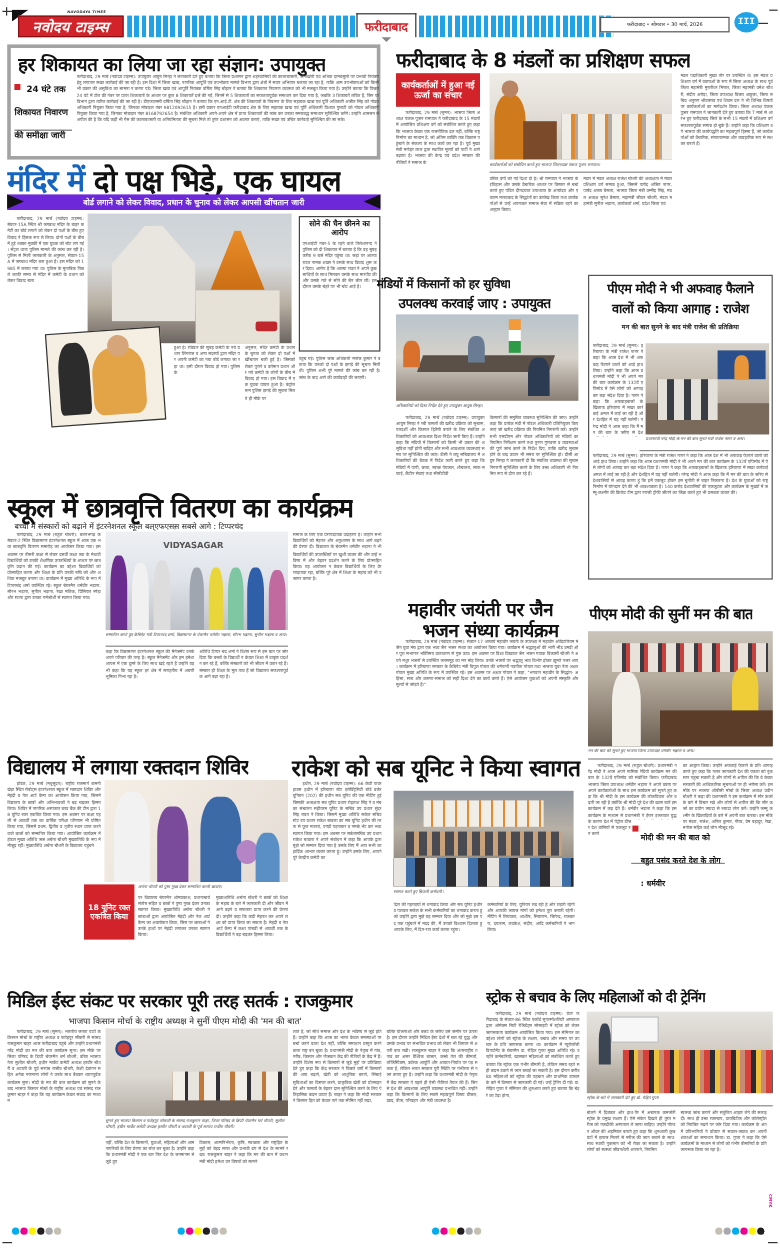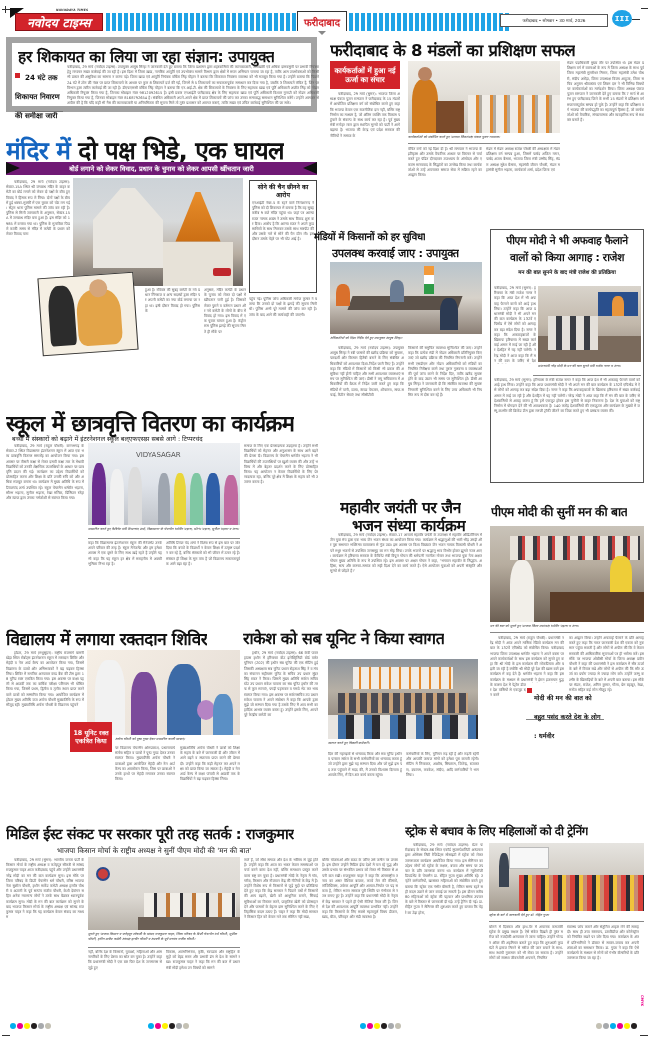--- a/index.html
+++ b/index.html
@@ -33,35 +33,35 @@
   <div class="abs" style="left:500px;top:14px;width:108px;height:13px;background:#fff;border:1px solid #555;display:flex;align-items:center;justify-content:center">
     <span style="font-size:4.2px;color:#222;white-space:nowrap">फरीदाबाद • सोमवार • 30 मार्च, 2026</span>
   </div>
   <div class="abs" style="left:612px;top:10px;width:20px;height:17px;border-radius:50%;background:#1fa3e6;display:flex;align-items:center;justify-content:center">
     <span style="color:#fff;font-weight:bold;font-size:8px;font-family:Liberation Mono, monospace">III</span>
   </div>
   <div class="abs" style="left:632px;top:19px;width:8px;height:1px;background:#333"></div>
   <div class="abs" style="left:641px;top:8px;width:7px;height:1px;background:#333"></div>
 </div>
 
-<div class="abs" style="left:6px;top:37px;width:311px;height:75px;border:6px solid #a3a3a3;">
+<div class="abs" style="left:6px;top:37px;width:311px;height:96px;border:3px solid #a3a3a3;">
   <div class="hl" style="position:absolute;left:6px;top:2px;font-size:15.5px;letter-spacing:-0.3px">हर शिकायत का लिया जा रहा संज्ञान: उपायुक्त</div>
   <div class="abs" style="left:3px;top:22px;width:48px;height:44px;">
     <span style="display:inline-block;width:5px;height:5px;background:#d2232a;vertical-align:middle"></span>
     <span style="font-size:7.2px;font-weight:bold;line-height:10px;color:#111">24 घंटे तक शिकायत निवारण की समीक्षा जारी</span>
   </div>
   <div class="abs" style="left:3px;top:68px;width:48px;height:1px;background:#777"></div>
   <div class="txt abs" style="left:55px;top:22px;width:252px;height:70px;">फरीदाबाद, 29 मार्च (नवोदय टाइम्स): उपायुक्त आयुष सिन्हा ने जानकारी देते हुए बताया कि जिला प्रशासन द्वारा शहरवासियों की कालाबाजारी, जमाखोरी एवं अधिक दामवसूली पर प्रभावी नियंत्रण हेतु लगातार सख्त कार्रवाई की जा रही है। इस दिशा में जिला खाद्य, नागरिक आपूर्ति एवं उपभोक्ता मामले विभाग द्वारा क्षेत्रों में सघन अभियान चलाया जा रहा है, ताकि आम उपभोक्ताओं को किसी भी प्रकार की असुविधा का सामना न करना पड़े। जिला खाद्य एवं आपूर्ति नियंत्रक वर्षिता सिंह चौहान ने बताया कि शिकायत निवारण व्यवस्था को भी मजबूत किया गया है। उन्होंने बताया कि पिछले 24 घंटे में टोल फ्री नंबर पर प्राप्त शिकायतों के आधार पर कुल 8 शिकायतें दर्ज की गईं, जिनमें से 5 शिकायतों का सफलतापूर्वक समाधान कर दिया गया है, जबकि 3 शिकायतें लंबित हैं, जिन पर विभाग द्वारा त्वरित कार्रवाई की जा रही है। डीएफएससी वर्षिता सिंह चौहान ने बताया कि एन.आई.टी. क्षेत्र की शिकायतों के निवारण के लिए सहायक खाद्य एवं पूर्ति अधिकारी अजीत सिंह को नोडल अधिकारी नियुक्त किया गया है, जिनका मोबाइल नंबर 9812092615 है। इसी प्रकार एनआईटी फरीदाबाद क्षेत्र के लिए सहायक खाद्य एवं पूर्ति अधिकारी विशाल गुलाटी को नोडल अधिकारी नियुक्त किया गया है, जिनका मोबाइल नंबर 8168792654 है। संबंधित अधिकारी अपने-अपने क्षेत्र में प्राप्त शिकायतों की जांच कर उनका समयबद्ध समाधान सुनिश्चित करेंगे। उन्होंने आमजन से अपील की है कि यदि कहीं भी गैस की कालाबाजारी या अनियमितता की सूचना मिले तो तुरंत प्रशासन को अवगत कराएं, ताकि सख्त एवं उचित कार्रवाई सुनिश्चित की जा सके।</div>
 </div>
 
 <div class="hl abs" style="left:6px;top:133px;font-size:24.5px;letter-spacing:-0.6px">
   <span style="color:#1565c0">मंदिर में</span>
   <span>दो पक्ष भिड़े, एक घायल</span>
 </div>
-<div class="abs" style="left:6px;top:162px;width:311px;height:13px;background:#701a75;display:flex;align-items:center;justify-content:center">
+<div class="abs" style="left:6px;top:162px;width:311px;height:13px;background:#6d28d9;display:flex;align-items:center;justify-content:center">
   <div class="abs" style="left:0;top:0;width:0;height:0;border-top:6.5px solid transparent;border-bottom:6.5px solid transparent;border-left:14px solid #111"></div>
   <div class="abs" style="right:0;top:0;width:0;height:0;border-top:6.5px solid transparent;border-bottom:6.5px solid transparent;border-right:14px solid #111"></div>
   <span style="color:#fff;font-size:6.6px;font-weight:bold;white-space:nowrap">बोर्ड लगाने को लेकर विवाद, प्रधान के चुनाव को लेकर आपसी खींचतान जारी</span>
 </div>
 
 <div class="txt abs" style="left:6px;top:180px;width:64px;height:220px;text-indent:8px">फरीदाबाद, 29 मार्च (नवोदय टाइम्स): सेक्टर-15A स्थित श्री जगन्नाथ मंदिर के बाहर कमेटी का बोर्ड लगाने को लेकर दो पक्षों के बीच हुए विवाद ने हिंसक रूप ले लिया। दोनों पक्षों के बीच में हुई धक्का-मुक्की में एक युवक को चोट लग गई। सेंट्रल थाना पुलिस मामले की जांच कर रही है। पुलिस से मिली जानकारी के अनुसार, सेक्टर-15A में जगन्नाथ मंदिर बना हुआ है। इस मंदिर को 1985 में बनाया गया था। पुलिस के मुताबिक पिछले काफी समय से मंदिर में कमेटी के प्रधान को लेकर विवाद चला</div>
 <div class="photo" style="left:73px;top:178px;width:170px;height:108px;background:linear-gradient(180deg,#cdd3d8 0%,#d8dadb 40%,#b8aea2 70%,#6b6560 100%)">
   <div class="abs" style="left:20px;top:10px;width:70px;height:80px;background:#e9e6e0;clip-path:polygon(40% 0,60% 0,100% 40%,100% 100%,0 100%,0 40%)"></div>
   <div class="abs" style="left:100px;top:14px;width:50px;height:55px;background:linear-gradient(#e98e2a,#c86b12);clip-path:polygon(45% 0,55% 0,95% 90%,5% 90%)"></div>
   <div class="abs" style="left:90px;top:64px;width:70px;height:44px;background:#e7e2d8"></div>
@@ -78,21 +78,21 @@
 <div class="abs" style="left:249px;top:180px;width:68px;height:113px;border:1px solid #444;padding:2px">
   <div style="font-size:6.2px;font-weight:bold;text-align:center;line-height:8px;color:#111">सोने की चैन छीनने का आरोप</div>
   <div class="txt" style="margin-top:2px;height:86px">एनआईटी नंबर-5 के रहने वाले निलेशानन्द ने पुलिस को दी शिकायत में बताया है कि वह सुबह करीब 9 बजे मंदिर पहुंचा था। जहां पर आल्या राउत नामक शख्स ने उसके साथ विवाद शुरू कर दिया। आरोप है कि आल्या राउत ने अपने कुछ साथियों के साथ मिलकर उसके साथ मारपीट की और उसके गले से सोने की चैन छीन ली। इस दौरान उसके चेहरे पर भी चोट आई है।</div>
 </div>
 <div class="txt abs" style="left:249px;top:297px;width:68px;height:103px">पहुंच गई। पुलिस जांच अधिकारी मनोज कुमार ने बताया कि उनको दो पक्षों के झगड़े की सूचना मिली थी। पुलिस अभी पूरे मामले की जांच कर रही है। जांच के बाद आगे की कार्यवाही की जाएगी।</div>
 
 <div class="hl abs" style="left:6px;top:407px;font-size:22px;letter-spacing:-0.6px">स्कूल में छात्रवृत्ति वितरण का कार्यक्रम</div>
 <div class="abs" style="left:12px;top:434px;font-size:6.4px;color:#222;white-space:nowrap">बच्चों में संस्कारों को बढ़ाने में इंटरनेशनल स्कूल बल्एफएसस़ सबसे आगे : टिप्परचंद</div>
 <div class="txt abs" style="left:6px;top:444px;width:78px;height:172px;text-indent:8px">फरीदाबाद, 29 मार्च (राहुल चौधरी): बल्लभगढ़ के सेक्टर-2 स्थित विद्यासागर इंटरनेशनल स्कूल में आज एक भव्य छात्रवृत्ति वितरण समारोह का आयोजन किया गया। इस अवसर पर तीसरी कक्षा से लेकर दसवीं कक्षा तक के मेधावी विद्यार्थियों को उनकी शैक्षणिक उपलब्धियों के आधार पर छात्रवृत्ति प्रदान की गई। कार्यक्रम का उद्देश्य विद्यार्थियों को प्रोत्साहित करना और शिक्षा के प्रति उनकी रुचि को और अधिक मजबूत बनाना था। कार्यक्रम में मुख्य अतिथि के रूप में टिप्परचंद शर्मा उपस्थित रहे। स्कूल चेयरमैन धर्मवीर भड़ाना, सौरभ भड़ाना, सुनील भड़ाना, रेखा मलिक, प्रिंसिपल स्नेहा और स्टाफ द्वारा उनका गर्मजोशी से स्वागत किया गया।</div>
 <div class="photo" style="left:88px;top:443px;width:152px;height:82px;background:linear-gradient(180deg,#eef0f3 0%,#dfe3e9 50%,#bfc3c9 100%)">
-  <div class="abs" style="left:48px;top:8px;font-size:7px;font-weight:normal;color:#555">VIDYASAGAR</div>
+  <div class="abs" style="left:48px;top:8px;font-size:7px;font-weight:bold;color:#555">VIDYASAGAR</div>
   <div class="abs" style="left:4px;top:20px;width:14px;height:62px;background:#6a2d8f;border-radius:40% 40% 0 0"></div>
   <div class="abs" style="left:22px;top:26px;width:14px;height:56px;background:#f1f1f1;border-radius:40% 40% 0 0"></div>
   <div class="abs" style="left:40px;top:24px;width:14px;height:58px;background:#ddd;border-radius:40% 40% 0 0"></div>
   <div class="abs" style="left:70px;top:30px;width:12px;height:52px;background:#9fa6b0;border-radius:40% 40% 0 0"></div>
   <div class="abs" style="left:86px;top:30px;width:12px;height:52px;background:#e9d63a;border-radius:40% 40% 0 0"></div>
   <div class="abs" style="left:102px;top:30px;width:13px;height:52px;background:#7fc7a3;border-radius:40% 40% 0 0"></div>
   <div class="abs" style="left:118px;top:30px;width:14px;height:52px;background:#2f5fa8;border-radius:40% 40% 0 0"></div>
   <div class="abs" style="left:136px;top:32px;width:14px;height:50px;background:#c06aa0;border-radius:40% 40% 0 0"></div>
 </div>
 <div class="cap abs" style="left:88px;top:527px;width:152px;height:10px;white-space:normal">सम्मानित करते हुए कैबिनेट मंत्री टिप्परचंद शर्मा, विद्यासागर के चेयरमैन धर्मवीर भड़ाना, सौरभ भड़ाना, सुनील भड़ाना व अन्य।</div>
@@ -103,28 +103,28 @@
 
 <div class="hl abs" style="left:6px;top:627px;font-size:17px;letter-spacing:-0.4px">विद्यालय में लगाया रक्तदान शिविर</div>
 <div class="txt abs" style="left:6px;top:651px;width:78px;height:160px;text-indent:8px">होडल, 29 मार्च (मधुसूदन): राष्ट्रीय राजमार्ग बामनी खेड़ा स्थित रोबोट्स इंटरनेशनल स्कूल में रक्तदान शिविर और मेहंदी व नेल आर्ट कैम्प का आयोजन किया गया, जिसमें विद्यालय के छात्रों और अभिभावकों ने बढ़ चढ़कर हिस्सा लिया। शिविर में नागरिक अस्पताल ब्लड बैंक की टीम द्वारा 18 यूनिट रक्त एकत्रित किया गया। इस अवसर पर कक्षा पहली से आठवीं तक का वार्षिक परीक्षा परिणाम भी घोषित किया गया, जिसमें प्रथम, द्वितीय व तृतीय स्थान प्राप्त करने वाले छात्रों को सम्मानित किया गया। आयोजित कार्यक्रम में होडल मुख्य अतिथि जज अर्चना चौधरी मुख्यातिथि के रूप में मौजूद रहीं। मुख्यातिथि अर्चना चौधरी के विद्यालय पहुंचने</div>
 <div class="photo" style="left:87px;top:650px;width:153px;height:85px;background:linear-gradient(135deg,#f6efe6,#e4dcd4)">
   <div class="abs" style="left:8px;top:10px;width:30px;height:75px;background:#f2f2f2;border-radius:40% 40% 0 0"></div>
   <div class="abs" style="left:44px;top:22px;width:26px;height:63px;background:#7b4b9b;border-radius:40% 40% 0 0"></div>
   <div class="abs" style="left:80px;top:14px;width:34px;height:71px;background:#3c6aa6;border-radius:40% 40% 0 0"></div>
   <div class="abs" style="left:110px;top:50px;width:18px;height:20px;background:#b584c4;border-radius:50%"></div>
   <div class="abs" style="left:126px;top:44px;width:20px;height:41px;background:#5a8fc5;border-radius:40% 40% 0 0"></div>
 </div>
-<div class="abs" style="left:70px;top:722px;width:42px;height:30px;background:#d2232a;display:flex;align-items:center;justify-content:center;padding:2px">
+<div class="abs" style="left:70px;top:737px;width:42px;height:46px;background:#d2232a;display:flex;align-items:center;justify-content:center;padding:2px">
   <span style="color:#fff;font-size:6.4px;font-weight:bold;text-align:center;line-height:8px">18 यूनिट रक्त एकत्रित किया</span>
 </div>
 <div class="cap abs" style="left:115px;top:737px;width:126px">अर्चना चौधरी को पुष्प गुच्छ देकर सम्मानित करती छात्राएं।</div>
 <div class="txt abs" style="left:115px;top:746px;width:60px;height:65px">पर विद्यालय चेयरमैन ओमप्रकाश, प्रधानाचार्य संतोष सहित व छात्रों ने पुष्प गुच्छ देकर उनका स्वागत किया। मुख्यातिथि अर्चना चौधरी ने छात्राओं द्वारा आयोजित मेहंदी और नेल आर्ट कैम्प का अवलोकन किया, जिस पर छात्राओं ने उनके हाथों पर मेहंदी लगाकर उनका स्वागत किया।</div>
 <div class="txt abs" style="left:180px;top:746px;width:60px;height:65px">मुख्यअतिथि अर्चना चौधरी ने छात्रों को शिक्षा के महत्व के बारे में जानकारी दी और जीवन में आगे बढ़ने व सफलता प्राप्त करने की प्रेरणा दी। उन्होंने कहा कि कड़ी मेहनत कर अपने लक्ष्य को प्राप्त किया जा सकता है। मेहंदी व नेल आर्ट कैम्प में कक्षा पांचवी से आठवीं तक के विद्यार्थियों ने बढ़ चढ़कर हिस्सा लिया।</div>
 
-<div class="hl abs" style="left:243px;top:627px;font-size:16px;letter-spacing:-0.4px">राकेश को सब यूनिट ने किया स्वागत</div>
+<div class="hl abs" style="left:243px;top:627px;font-size:19px;letter-spacing:-0.4px">राकेश को सब यूनिट ने किया स्वागत</div>
 <div class="txt abs" style="left:244px;top:651px;width:74px;height:160px;text-indent:8px">हथीन, 29 मार्च (नवोदय टाइम्स): 66 केवी पावर हाउस हथीन में हरियाणा स्टेट इलेक्ट्रिसिटी बोर्ड वर्कर यूनियन (202) की हथीन सब यूनिट की एक मीटिंग हुई जिसकी अध्यक्षता सब यूनिट प्रधान रोहताश सिंह ने व मंच का संचालन सहीयरम यूनिट के सचिव उप प्रधान सुंदर सिंह रावत ने किया। जिसमें मुख्य अतिथि सर्कल सचिव स्टेट उप प्रधान राकेश चावला का सब यूनिट हथीन की तरफ से फूल मालाएं, पगड़ी पहनाकर व गमछे भेंट कर भव्य स्वागत किया गया। इस अवसर पर सर्कलसचिव उप प्रधान राकेश चावला ने अपने संबोधन में कहा कि आपके द्वारा मुझे जो सम्मान दिया गया है उसके लिए मैं आप सभी का हार्दिक आभार व्यक्त करता हूं। उन्होंने इसके लिए, आपने पूरे केन्द्रीय कमेटी का</div>
 <div class="photo" style="left:328px;top:659px;width:150px;height:80px;background:linear-gradient(180deg,#8d949c 0%,#b7b0a5 40%,#7a6f66 100%)">
   <div class="abs" style="left:25px;top:8px;width:100px;height:22px;background:repeating-linear-gradient(90deg,#f1ede7 0 6px,#e58a2c 6px 8px,#f1ede7 8px 10px)"></div>
   <div class="abs" style="left:10px;top:34px;width:130px;height:20px;background:repeating-linear-gradient(90deg,#4a4a52 0 7px,#c9a27a 7px 11px)"></div>
   <div class="abs" style="left:0;top:56px;width:150px;height:24px;background:repeating-linear-gradient(90deg,#e8e5e1 0 10px,#3e6fa8 10px 18px,#2b2b30 18px 26px)"></div>
 </div>
 <div class="cap abs" style="left:328px;top:741px;width:150px">स्वागत करते हुए बिजली कर्मचारी।</div>
 <div class="txt abs" style="left:328px;top:752px;width:74px;height:60px">दिल की गहराइयों से धन्यवाद किया और सब यूनिट हथीन व पलवल सर्कल के सभी कर्मचारियों का धन्यवाद करता हूं जो उन्होंने द्वारा मुझे यह सम्मान दिया और जो मुझे इस पद तक पहुंचाने में मदद की, मैं उनको विश्वास दिलाता हूं आपके लिए, मैं दिन-रात कार्य करता रहूंगा।</div>
 <div class="txt abs" style="left:406px;top:752px;width:73px;height:60px">कर्मचारियों के लिए, यूनियन लड़ रही है और लड़ती रहेगी और आपकी जायज मांगों को हमेशा पूरा कराती रहेगी। मीटिंग में लियाकत, आशीष, सियाराम, जितेन्द्र, राजकरण, दयाराम, लवकेश, संदीप, आदि कर्मचारियों ने भाग लिया।</div>
 

